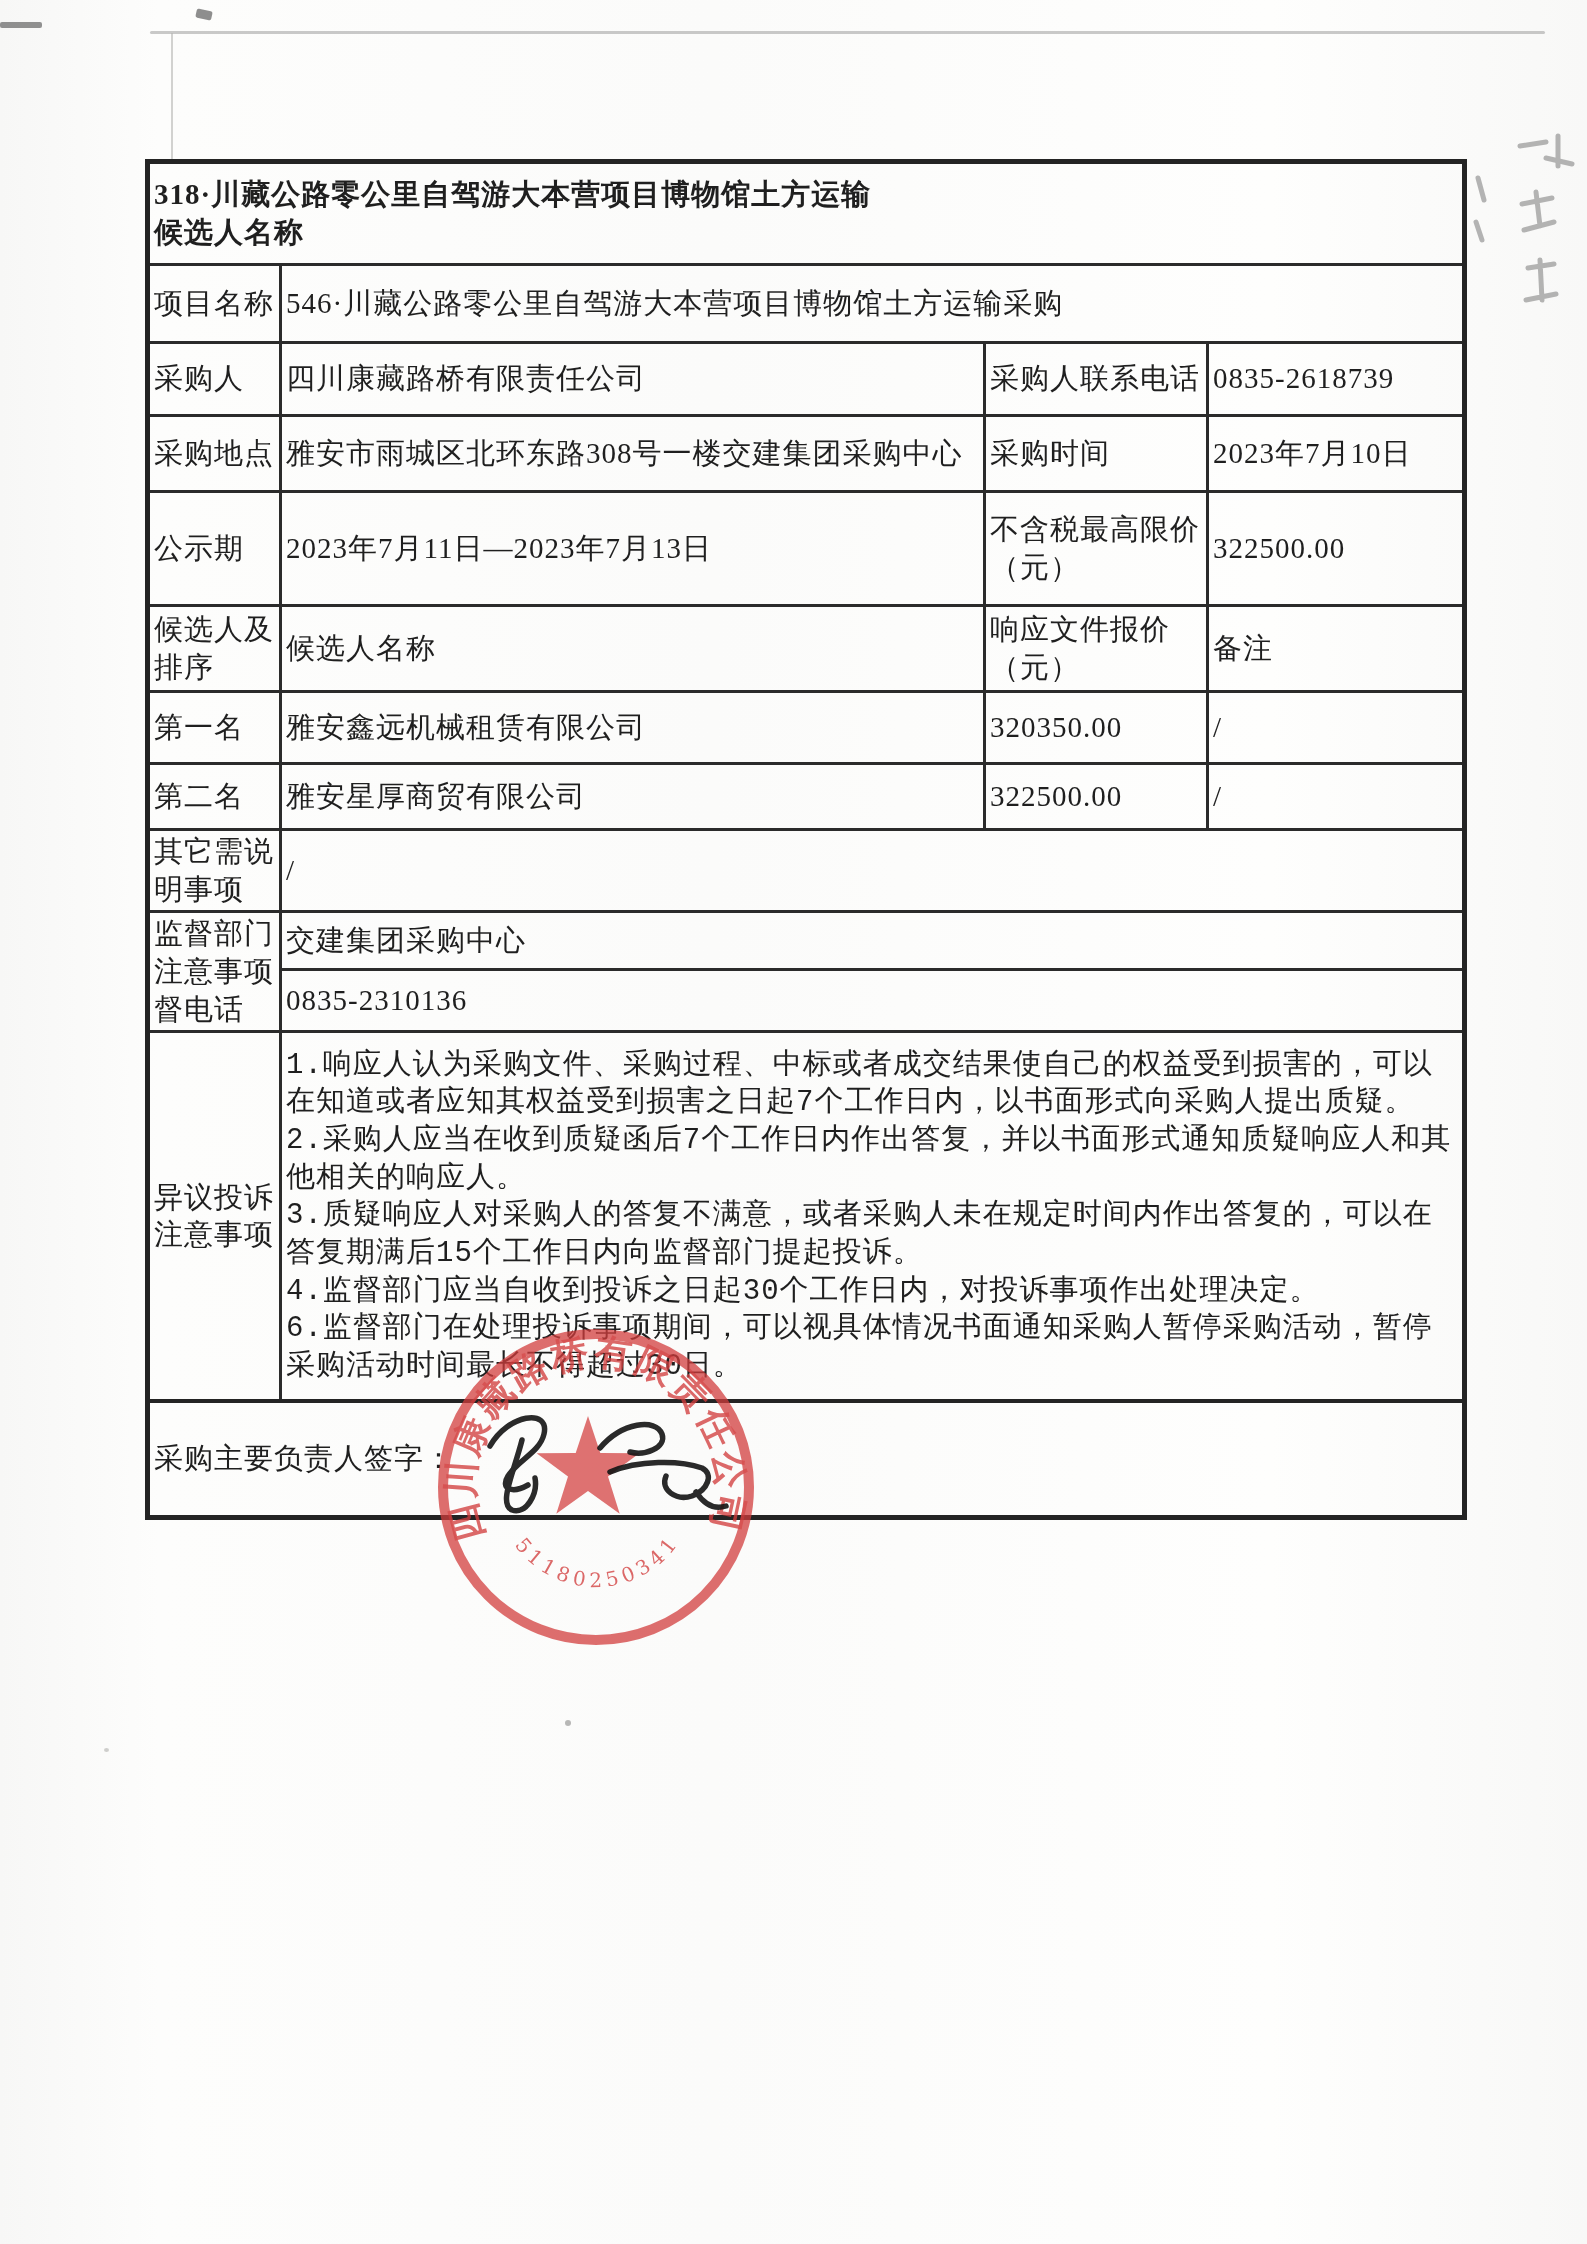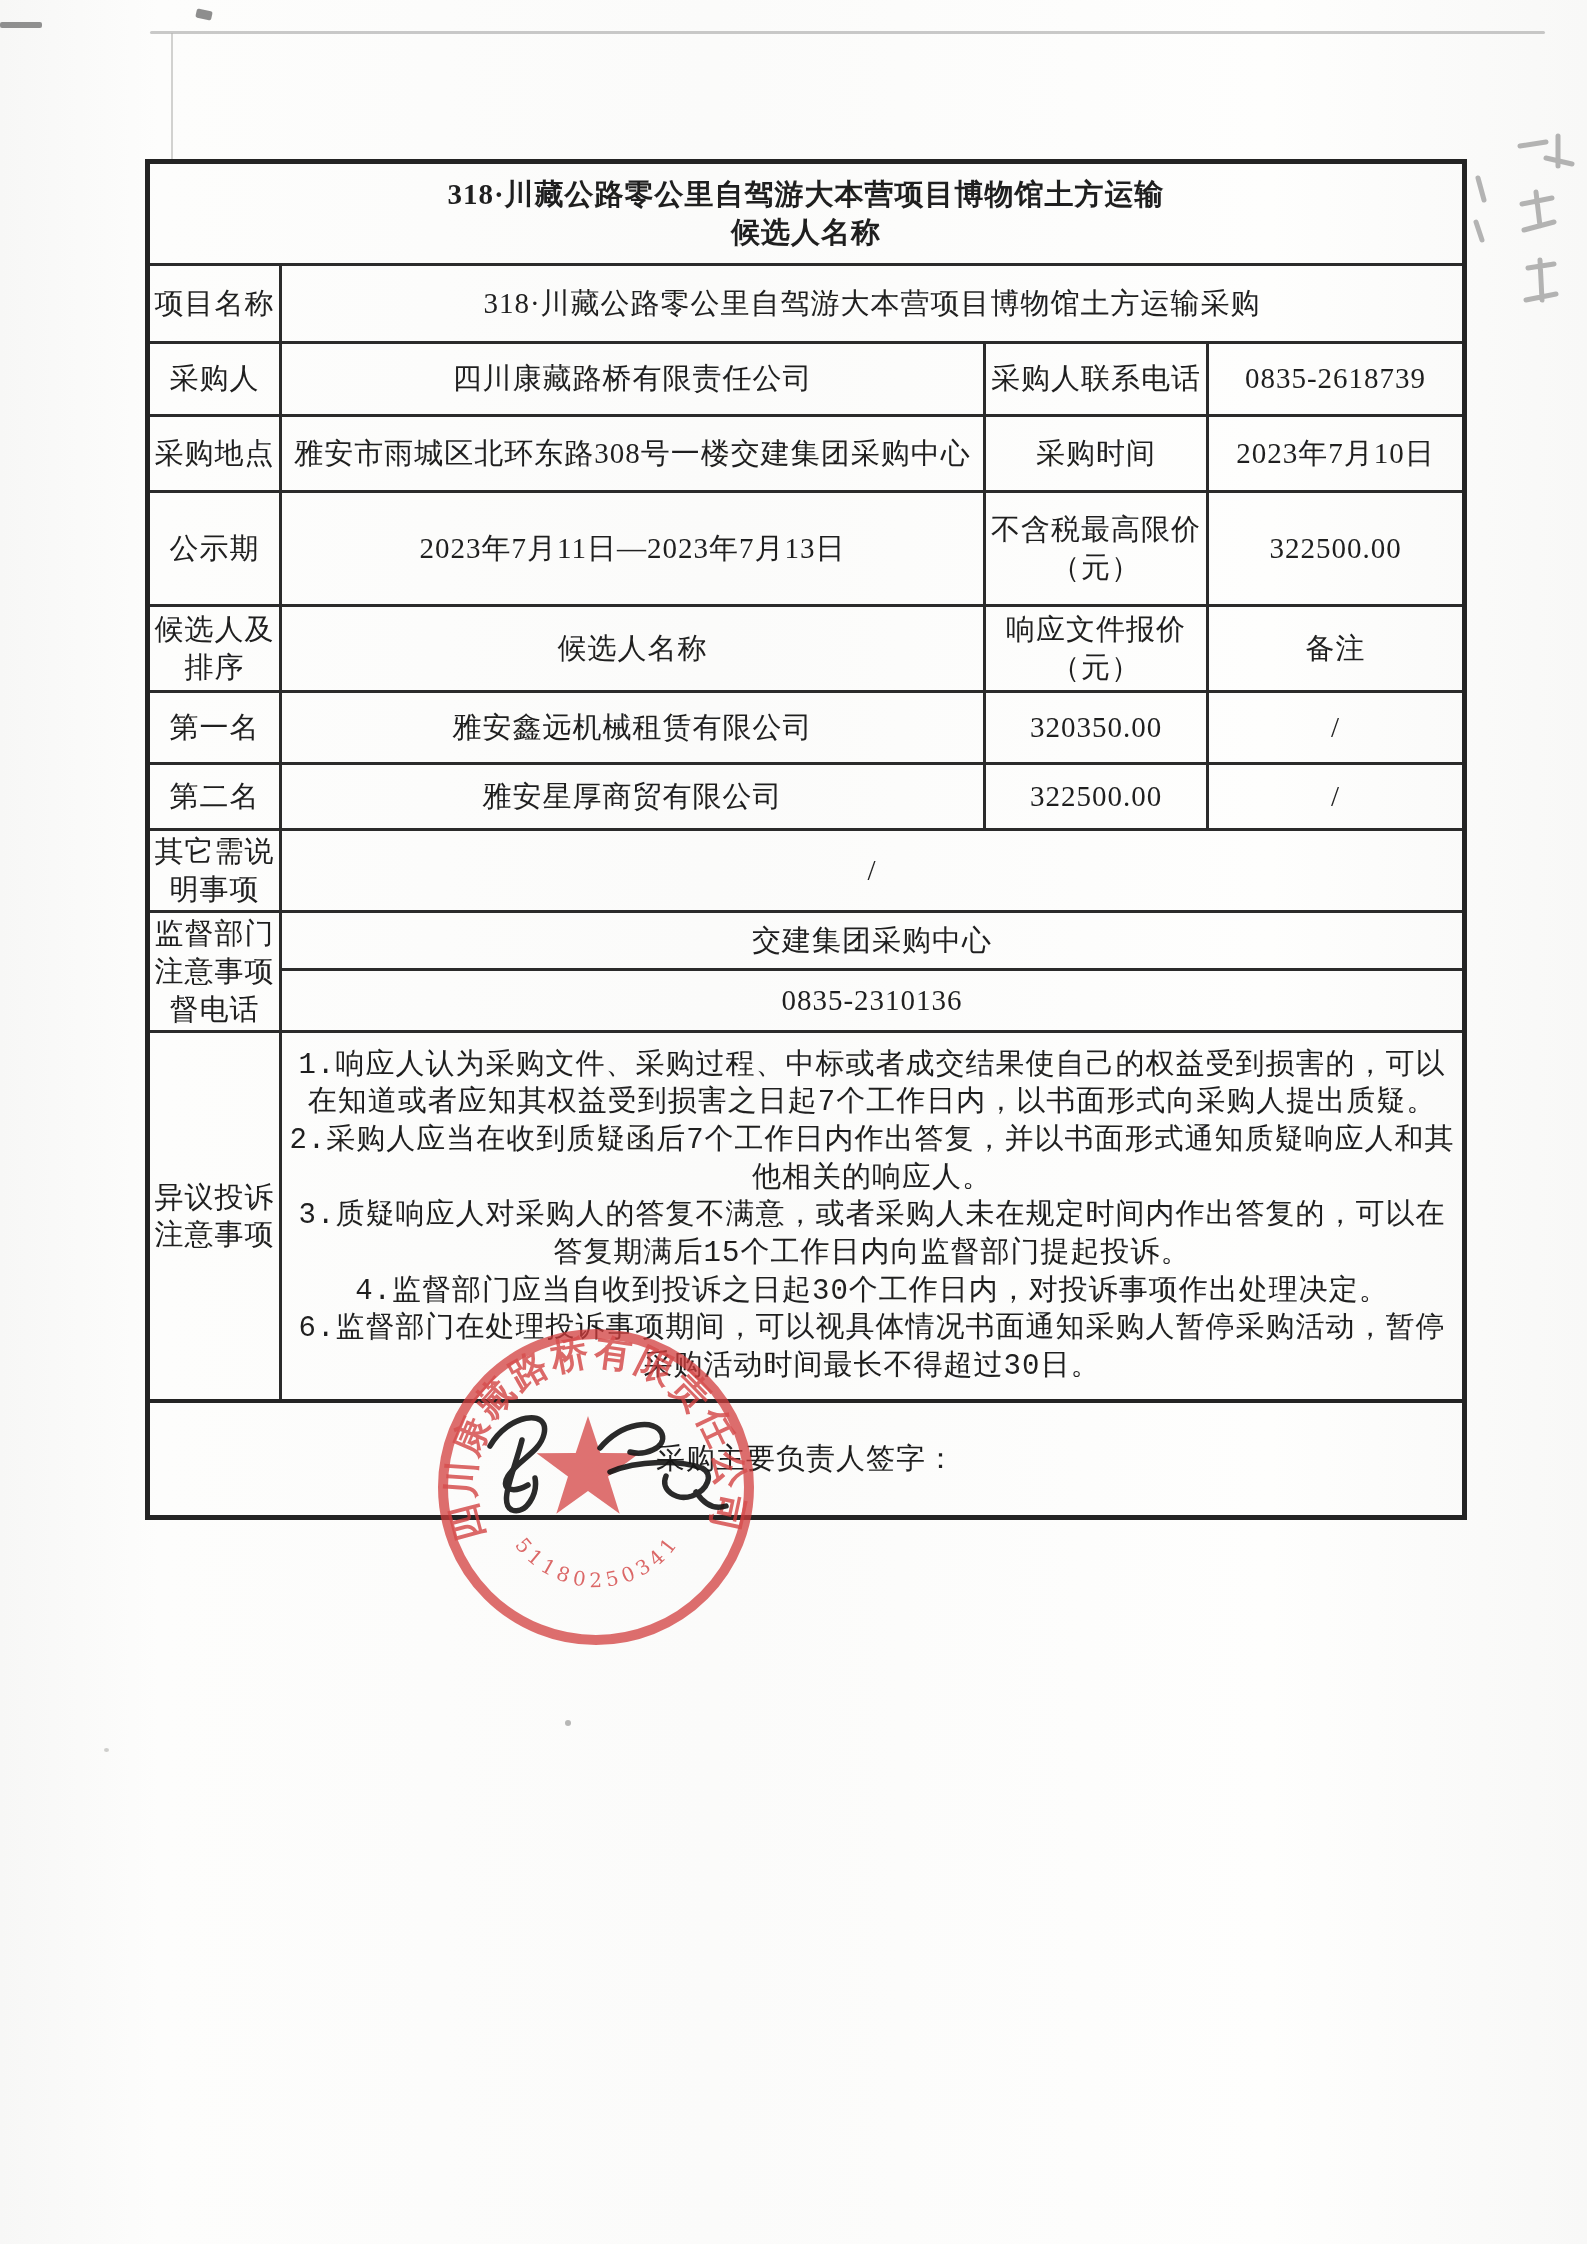--- a/index.html
+++ b/index.html
@@ -18,21 +18,21 @@
   .speck2{left:104px;top:1748px;width:5px;height:4px;background:#b0b0ae;border-radius:50%;opacity:.6;}
 
   table.doc{
     position:absolute;left:145px;top:159px;width:1317px;
     border-collapse:collapse;table-layout:fixed;
     border:5px solid #242424;
   }
   table.doc td{
     border:3px solid #2b2b2b;
     font-size:29px;line-height:1.3;
-    text-align:center;vertical-align:middle;
+    text-align:left;vertical-align:middle;
     padding:2px 4px;letter-spacing:1px;
     overflow:hidden;
   }
   .title-cell{font-size:42px;font-weight:bold;line-height:1.2;letter-spacing:2px;padding:2px 0;}
   .lab{letter-spacing:4px;padding:0;}
   .preline{white-space:pre-line;}
   .tight{line-height:1.25;}
   .left-val{text-align:left;padding-left:6px;letter-spacing:0;font-family:Liberation Serif, serif;}
   .notice{
     text-align:justify;vertical-align:middle;
@@ -78,21 +78,21 @@
   </colgroup>
   <tbody>
       <tr class="h103">
     <td colspan="4" class="title-cell">
       <div>318·川藏公路零公里自驾游大本营项目博物馆土方运输</div>
       <div>候选人名称</div>
     </td>
   </tr>
   <tr class="h83">
     <td class="lab">项目名称</td>
-    <td colspan="3">318·川藏公路零公里自驾游大本营项目博物馆土方运输采购</td>
+    <td colspan="3">546·川藏公路零公里自驾游大本营项目博物馆土方运输采购</td>
   </tr>
   <tr class="h73">
     <td class="lab">采购人</td>
     <td>四川康藏路桥有限责任公司</td>
     <td>采购人联系电话</td>
     <td>0835-2618739</td>
   </tr>
   <tr class="h76">
     <td class="lab">采购地点</td>
     <td class="left-val">雅安市雨城区北环东路308号一楼交建集团采购中心</td>

